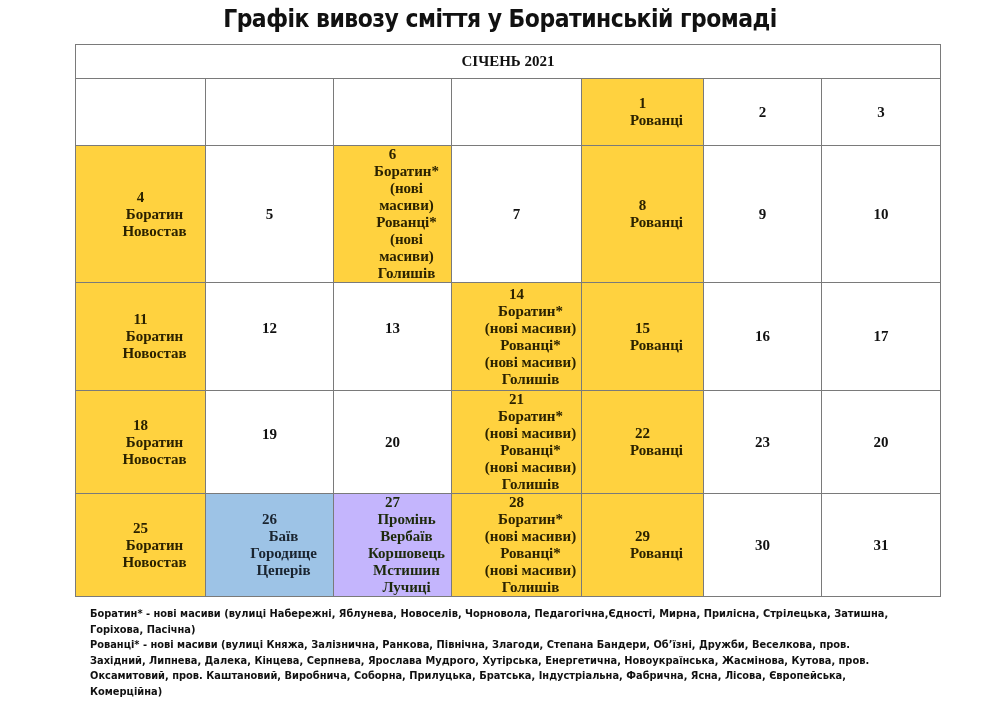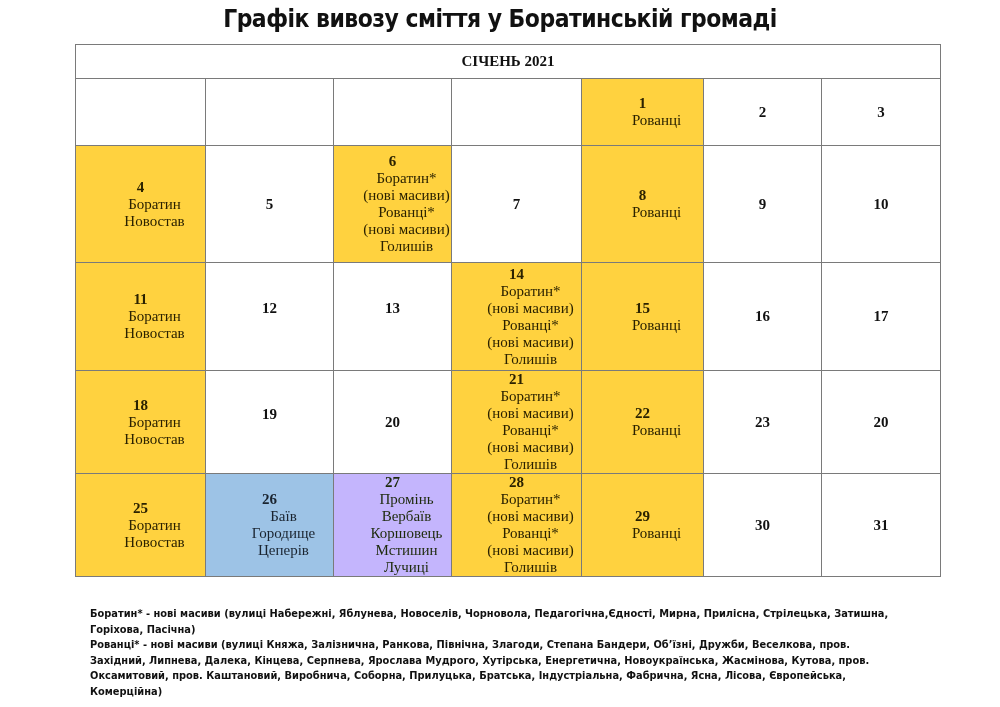--- a/index.html
+++ b/index.html
@@ -3,21 +3,21 @@
 <meta charset="utf-8">
 <style>
   html, body { margin:0; padding:0; background:#ffffff; }
   body { width:1000px; height:707px; position:relative; overflow:hidden; font-family:"Liberation Serif", serif; color:#111; }
   .title { position:absolute; left:0; top:4px; width:1000px; text-align:center; font-family:"DejaVu Sans", sans-serif; font-weight:bold; font-size:25px; letter-spacing:-0.6px; color:#111; transform:scaleX(0.88); transform-origin:center; }
   table.cal { position:absolute; left:75px; top:44px; width:865px; border-collapse:collapse; table-layout:fixed; }
   table.cal td, table.cal th { border:1px solid #7a7a7a; text-align:center; vertical-align:middle; padding:0; font-size:15px; line-height:17px; }
   .month-cell { height:33px; font-weight:bold; font-size:13px; }
   .dow-cell { height:33px; font-weight:bold; font-size:13px; }
   .day-num { font-weight:bold; display:block; }
-  .place { display:block; font-weight:normal;padding-left:28px; }
+  .place { display:block; font-weight:bold;padding-left:28px; }
   .yellow { background:#FFD23F; color:#2b2200; }
   .blue { background:#9DC3E6; color:#1a2430;margin-top:26px; }
   .green { background:#c4b5fd; color:#1d2a0c; }
   .white { background:#ffffff; }
   .notes { position:absolute; left:90px; top:606px; width:860px; font-family:"DejaVu Sans", sans-serif; font-weight:bold; font-size:10.6px; line-height:15.5px; color:#111; transform:scaleX(0.93); transform-origin:left top; }
   .notes p { margin:0; }
   .nudge-up { position:relative; top:-8px; }
 </style>
 </head>
 <body>

